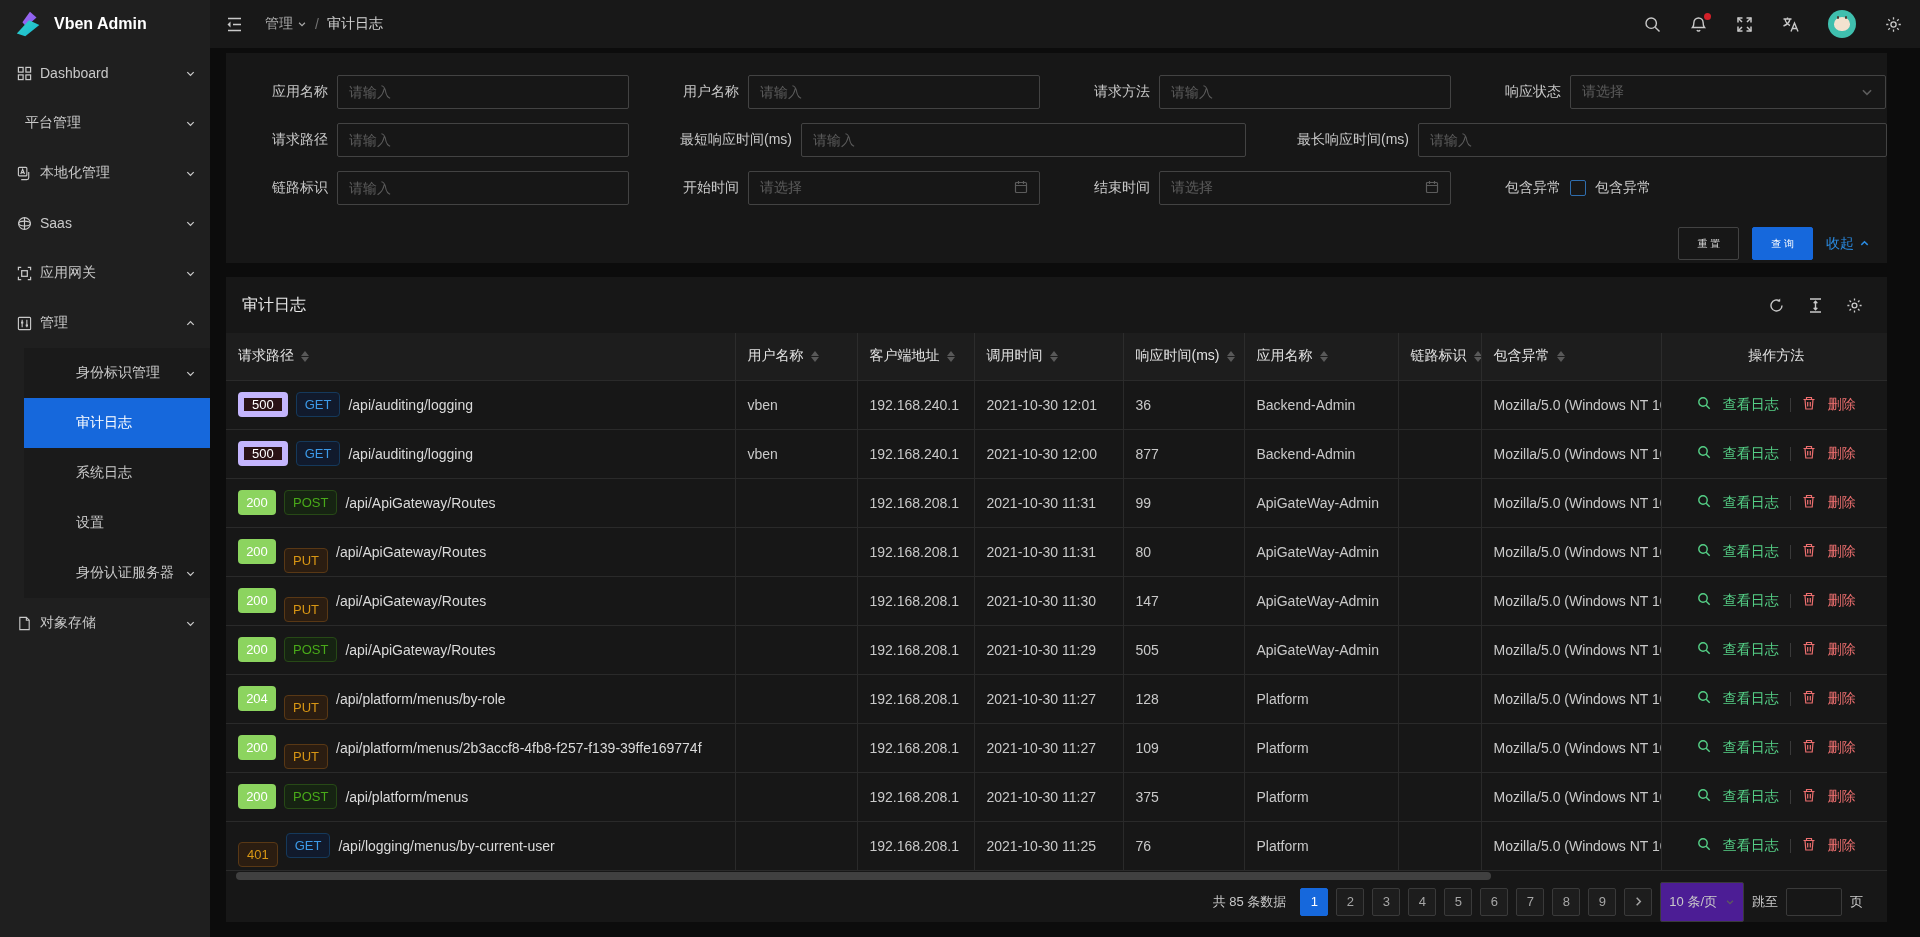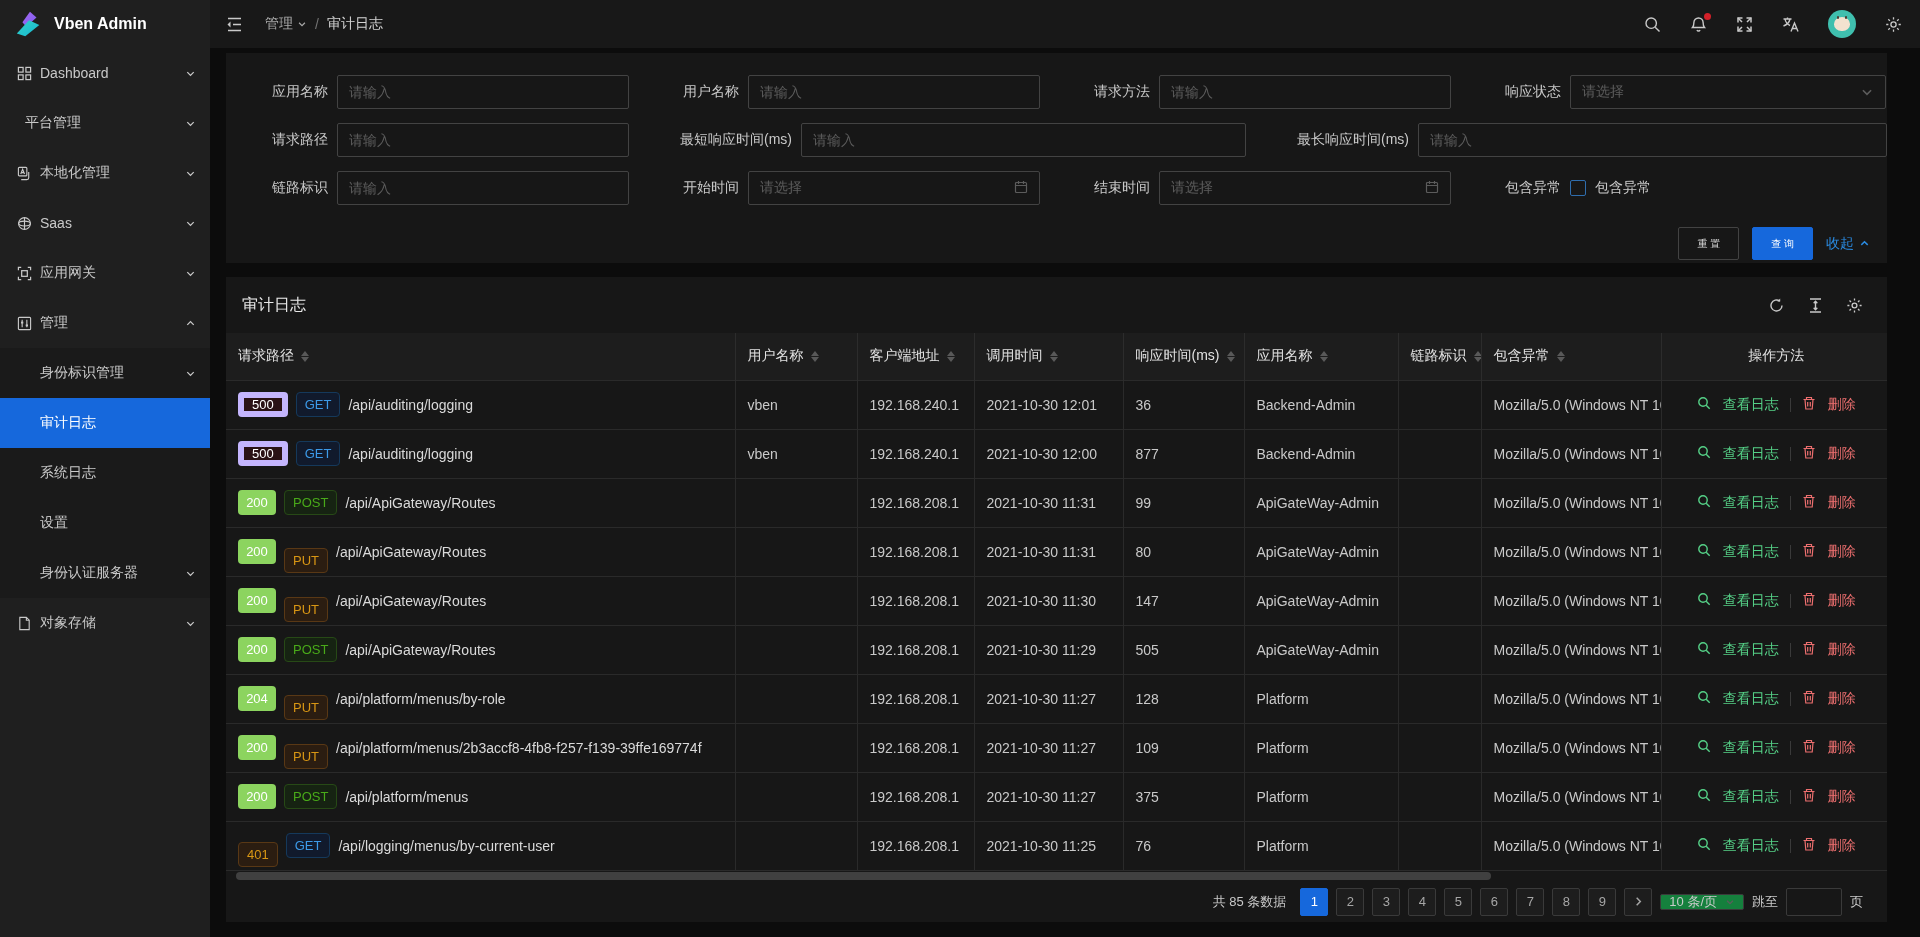--- a/index.html
+++ b/index.html
@@ -10,21 +10,21 @@
   
   .sidebar { width:210px; height:100%; background:#1f1f1f; flex:none; display:flex; flex-direction:column; }
   .logo-row { height:48px; display:flex; align-items:center; padding-left:14px; flex:none; }
   .logo-row svg { width:30px; height:30px; }
   .logo-title { color:#fff; font-weight:bold; font-size:16px; margin-left:10px; white-space:nowrap; }
   .menu { flex:1; overflow:hidden; }
   .menu-item { height:50px; display:flex; align-items:center; padding:0 14px 0 17px; cursor:pointer; color:#c9c9c9; position:relative; }
   .menu-item .mi-icon { width:16px; height:16px; margin-right:7px; flex:none; display:flex; align-items:center; }
   .menu-item .mi-icon svg { width:15px; height:15px; }
   .menu-item.noicon { padding-left:25px; }
-  .menu-item.sub { padding-left:40px; background:#1a1a1a; }
+  .menu-item.sub { padding-left:52px; background:#1a1a1a;margin-left:24px; }
   .menu-item.active { background:#1668dc; color:#fff; }
   .mi-label { flex:1; white-space:nowrap; overflow:hidden; }
   .mi-arrow { flex:none; display:flex; }
   .mi-arrow svg { width:11px; height:11px; }
 
   
   .main { flex:1; display:flex; flex-direction:column; min-width:0; }
   .topbar { height:48px; background:#181818; display:flex; align-items:center; padding:0 18px 0 16px; flex:none; }
   .tb-icon { display:flex; align-items:center; color:#c9c9c9; cursor:pointer; }
   .tb-icon svg { width:17px; height:17px; }
@@ -106,22 +106,22 @@
   .hscroll { height:10px; position:relative; flex:none; }
   .hscroll .thumb { position:absolute; top:1px; left:10px; width:1255px; height:8px; background:#404040; border-radius:4px; cursor:pointer; }
 
   .pagination { height:42px; display:flex; align-items:center; justify-content:flex-end; gap:8px;
                 padding-right:24px; font-size:13px; color:#c9c9c9; flex:none; }
   .pg-total { margin-right:6px; }
   .page { min-width:28px; height:28px; border:1px solid #3a3a3a; background:#1d1d1d; color:#a6a6a6;
           border-radius:2px; display:flex; align-items:center; justify-content:center; cursor:pointer; }
   .page.active { background:#1668dc; border-color:#1668dc; color:#fff; }
   .page svg { width:11px; height:11px; }
-  .pg-size { height:16px; border:1px solid #3a3a3a; border-radius:2px; display:flex; align-items:center;
-             gap:8px; padding:0 8px; cursor:pointer; background:#15803d; }
+  .pg-size { height:40px; border:1px solid #3a3a3a; border-radius:2px; display:flex; align-items:center;
+             gap:8px; padding:0 8px; cursor:pointer; background:#4c1d95; }
   .pg-size svg { width:10px; height:10px; color:#5c5c5c; }
   .pg-jump-input { width:56px; height:28px; background:transparent; border:1px solid #3a3a3a; border-radius:2px;
                    color:#d9d9d9; padding:0 6px; font-size:13px; }
 </style>
 </head>
 <body>
 
 <aside class="sidebar">
   <div class="logo-row">
     <svg viewBox="0 0 32 32">

